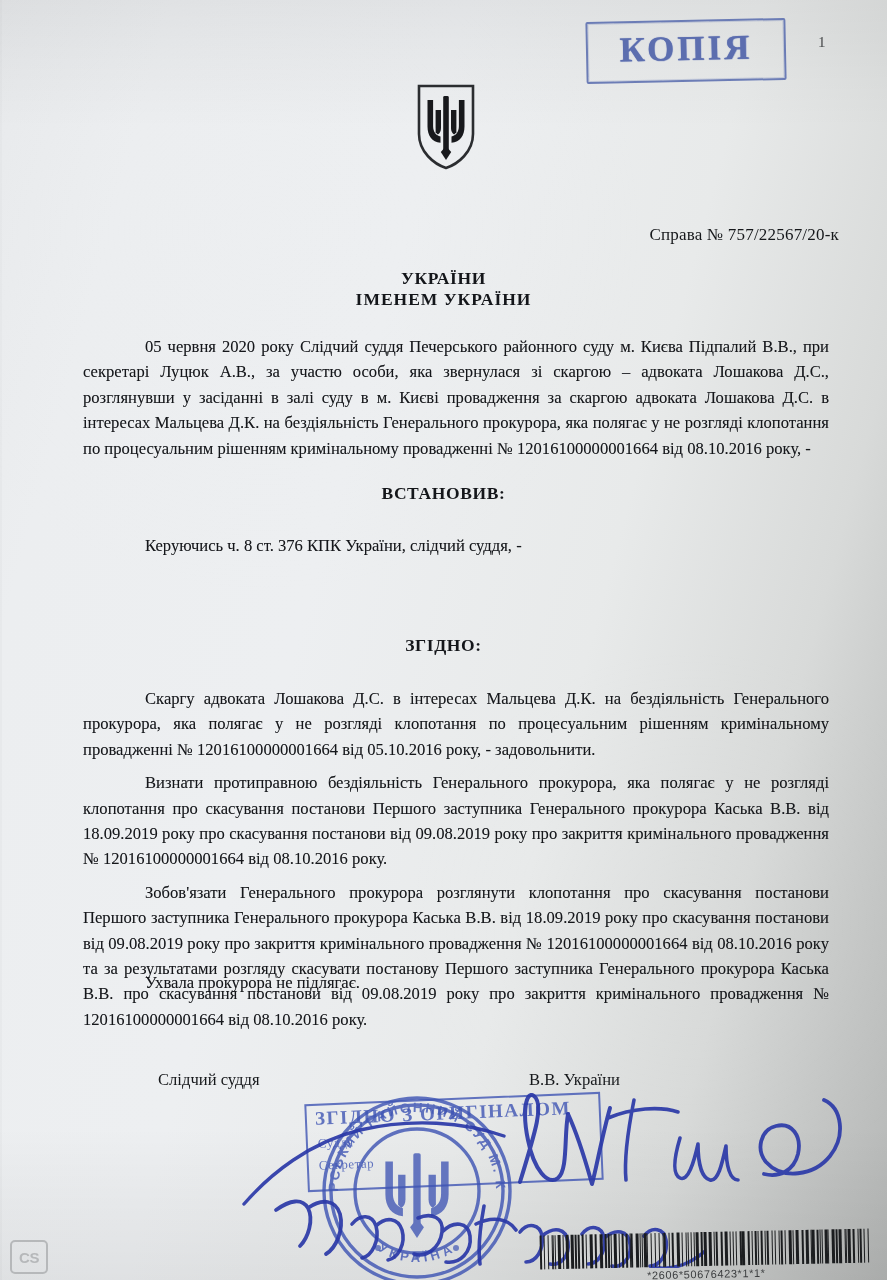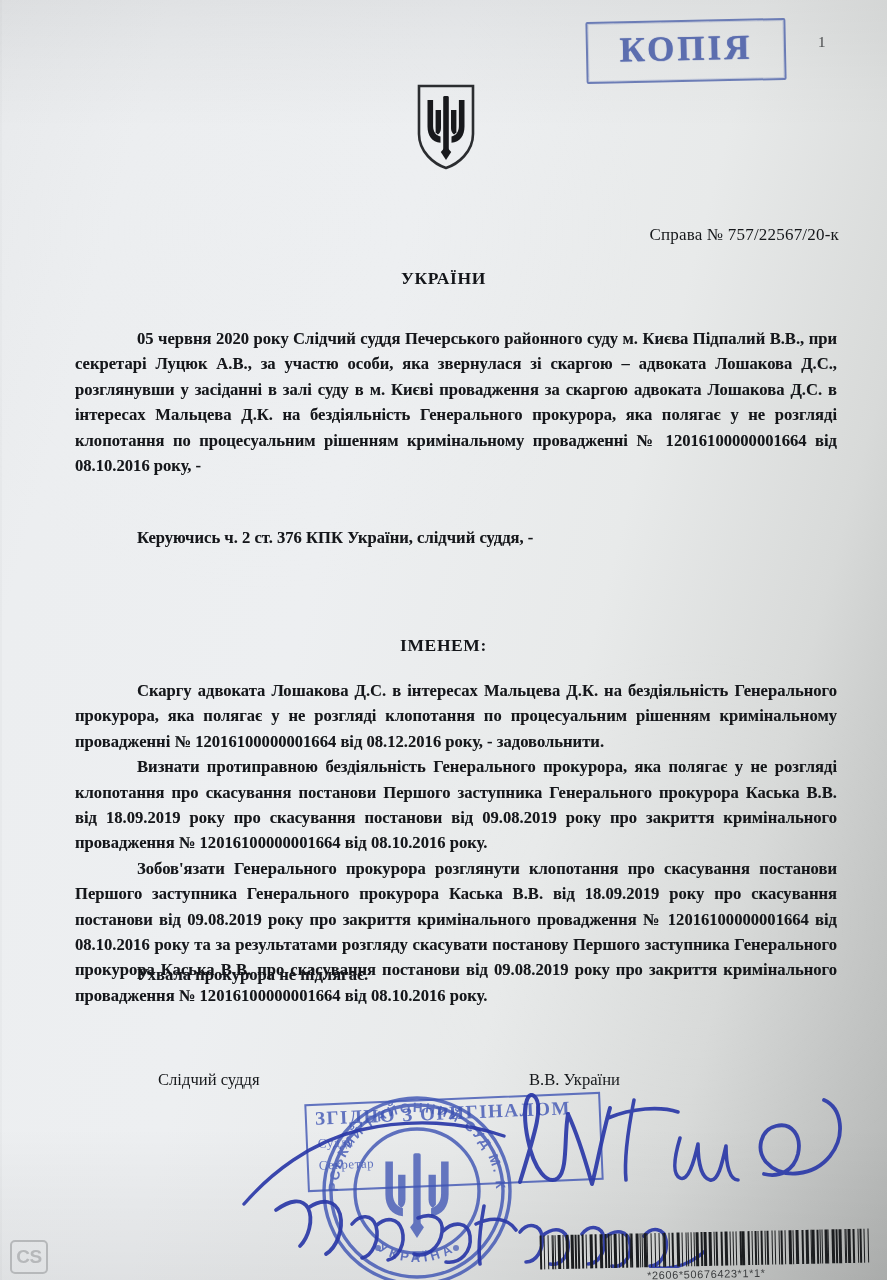--- a/index.html
+++ b/index.html
@@ -90,21 +90,21 @@
   #heading-uhvaliv{position:absolute;left:0;right:0;top:635px;}
 
   
   .body-block{
     position:absolute;left:75px;width:762px;
     font-size:16.6px;line-height:25.4px;
     text-align:justify;text-justify:inter-word;
     color:#15171b;
     text-shadow:0 0 .6px rgba(0,0,0,.28);
   }
-  .body-block p{margin:0;text-indent:62px;font-weight:bold;}
+  .body-block p{margin:8px;text-indent:62px;}
 
   #block-intro{top:326px;}
   #block-vstanoviv{top:525px;}
   #block-resolution{top:678px;}
   #block-closing{top:962px;}
   #block-closing p{text-align:left;}
 
   
   #sig-label{position:absolute;left:158px;top:1070px;font-size:16.6px;color:#16181b;}
   #sig-name{position:absolute;left:529px;top:1070px;font-size:16.6px;color:#16181b;}
@@ -126,21 +126,21 @@
 
   
   #camscanner{
     position:absolute;left:10px;top:1240px;
     display:flex;align-items:center;gap:4px;
     font-family:"Liberation Sans", sans-serif;
   }
   #cs-logo{
     width:34px;height:30px;border:2px solid #b6b8ba;border-radius:5px;
     display:flex;align-items:center;justify-content:center;
-    font-family:"Liberation Sans", sans-serif;font-weight:700;font-size:19px;color:#b6b8ba;
+    font-family:"Liberation Sans", sans-serif;font-weight:700;font-size:15px;color:#b6b8ba;
     letter-spacing:-.5px;
   }
   #cs-text{font-size:20px;color:#9b9d9f;letter-spacing:.1px;}
 
   #barcode-wrap{position:absolute;left:540px;top:1232px;width:332px;transform:rotate(-1.2deg);}
   #barcode-bars{height:34px;display:flex;align-items:stretch;gap:0;}
   #barcode-bars i{display:block;background:#1b1d1f;}
   #barcode-bars u{display:block;background:transparent;}
   #barcode-text{
     text-align:center;margin-top:2px;
@@ -169,32 +169,34 @@
           <path d="M19.6 26 h5.4 v18 c0 3.4-1.2 5.4-3.2 6.6 l-2.2-2.4 Z"></path>
           <path d="M40.4 26 h-5.4 v18 c0 3.4 1.2 5.4 3.2 6.6 l2.2-2.4 Z"></path>
           <path d="M30 62 l5.2 6 -5.2 8 -5.2-8 Z"></path>
         </g>
       </svg>
     </div>
 
     <div id="case-number">Справа №  757/22567/20-к</div>
 
     <div id="title-uhvala" class="doc-heading">УКРАЇНИ</div>
+    <div id="title-imenem" class="doc-heading">ІМЕНЕМ   УКРАЇНИ</div>
 
     <div id="block-intro" class="body-block">
       <p>05 червня 2020 року Слідчий суддя Печерського районного суду м. Києва Підпалий В.В., при секретарі Луцюк А.В., за участю особи, яка звернулася зі скаргою – адвоката Лошакова Д.С., розглянувши у засіданні в залі суду в м. Києві провадження за скаргою адвоката Лошакова Д.С. в інтересах Мальцева Д.К. на бездіяльність Генерального прокурора, яка полягає у не розгляді клопотання по процесуальним рішенням кримінальному провадженні № 12016100000001664 від 08.10.2016 року, -</p>
     </div>
 
+    <div id="heading-vstanoviv" class="doc-heading">ВСТАНОВИВ:</div>
     <div id="block-vstanoviv" class="body-block">
-      <p>Керуючись ч. 2 ст. 376 КПК України, слідчий суддя, -</p>
-    </div>
-
-    <div id="heading-uhvaliv" class="doc-heading">ІМЕНЕМ:</div>
+      <p>Керуючись ч. 8 ст. 376 КПК України, слідчий суддя, -</p>
+    </div>
+
+    <div id="heading-uhvaliv" class="doc-heading">ЗГІДНО:</div>
     <div id="block-resolution" class="body-block">
-      <p>Скаргу адвоката Лошакова Д.С. в інтересах Мальцева Д.К. на бездіяльність Генерального прокурора, яка полягає у не розгляді клопотання по процесуальним рішенням кримінальному провадженні № 12016100000001664 від 08.12.2016 року, - задовольнити.</p>
+      <p>Скаргу адвоката Лошакова Д.С. в інтересах Мальцева Д.К. на бездіяльність Генерального прокурора, яка полягає у не розгляді клопотання по процесуальним рішенням кримінальному провадженні № 12016100000001664 від 05.10.2016 року, - задовольнити.</p>
       <p>Визнати протиправною бездіяльність Генерального прокурора, яка полягає у не розгляді клопотання про скасування постанови Першого заступника Генерального прокурора Каська В.В. від 18.09.2019 року про скасування постанови від 09.08.2019 року про закриття кримінального провадження № 12016100000001664 від 08.10.2016 року.</p>
       <p>Зобов'язати Генерального прокурора розглянути клопотання про скасування постанови Першого заступника Генерального прокурора Каська В.В. від 18.09.2019 року про скасування постанови від 09.08.2019 року про закриття кримінального провадження № 12016100000001664 від 08.10.2016 року та за результатами  розгляду скасувати постанову Першого заступника Генерального прокурора Каська В.В. про скасування постанови від 09.08.2019 року про закриття кримінального провадження № 12016100000001664 від 08.10.2016 року.</p>
     </div>
 
     <div id="block-closing" class="body-block">
       <p>Ухвала прокурора не підлягає.</p>
     </div>
 
     <div id="sig-label">Слідчий суддя</div>
     <div id="sig-name">В.В. України</div>

